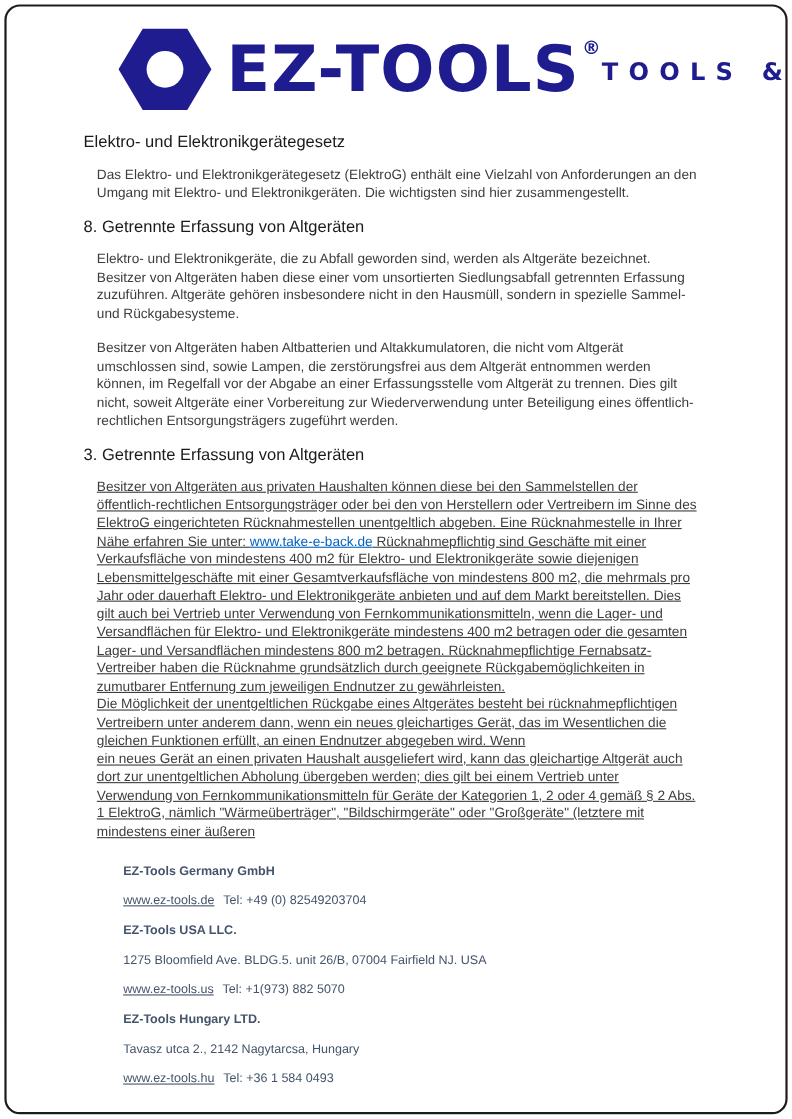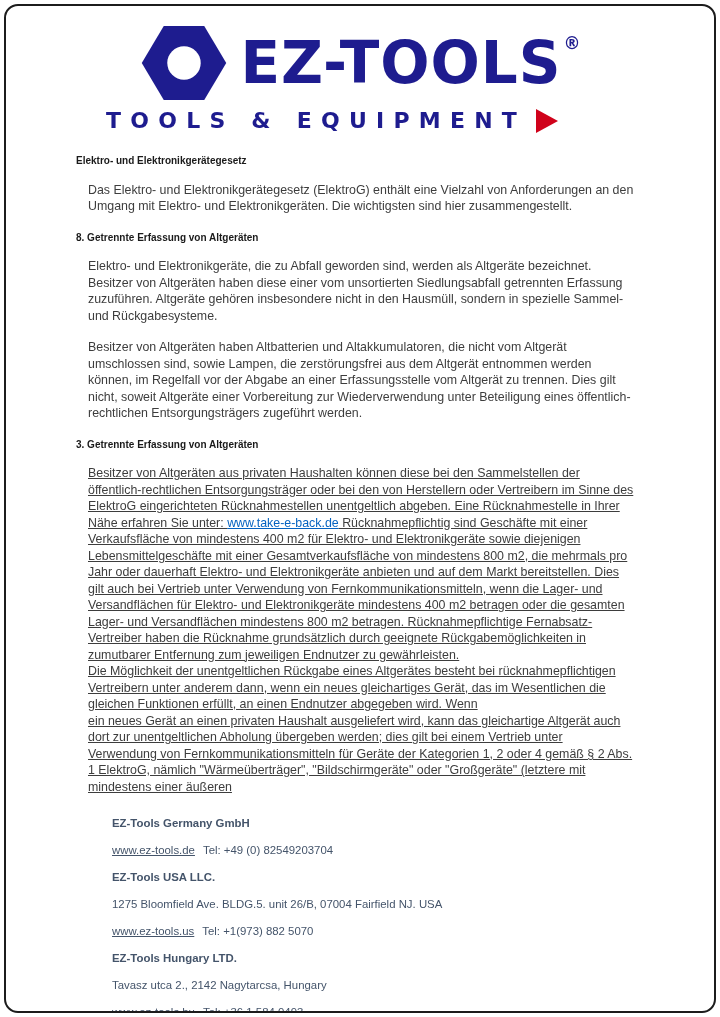--- a/index.html
+++ b/index.html
@@ -11,41 +11,41 @@
   }
   .page {
     margin: 4px; height: 1009px;
     border: 2px solid #1c1c1c; border-radius: 14px;
     background: #ffffff;
     padding: 16px 68px 0 70px;
     display: flex; flex-direction: column;
     overflow: hidden;
   }
   
-  .logo { width: 510px; margin: 2px auto 20px; display: flex; flex-direction: column; align-items: center; }
+  .logo { width: 510px; margin: 2px auto 20px; display: flex; flex-direction: row; align-items: center; }
   .logo-top { display: flex; align-items: center; gap: 12px; }
   .hex { width: 88px; height: 78px; flex: 0 0 auto; }
   .brand {
     font-family: "DejaVu Sans", sans-serif;
     font-weight: bold; font-size: 58px; line-height: 1;
     color: #1e1c8f; letter-spacing: 1px; white-space: nowrap;
   }
   .reg { font-size: 17px; font-weight: bold; color: #1e1c8f; vertical-align: 34px; margin-left: 2px; }
   .tagline-row { display: flex; align-items: center; margin-top: 6px; width: 100%; gap: 10px; }
   .tagline {
     font-family: "DejaVu Sans", sans-serif;
     font-weight: bold; font-size: 22px; color: #1e1c8f;
     letter-spacing: 0.42em; white-space: nowrap;
   }
   .red-tri { width: 0; height: 0; border-left: 22px solid #d0021b; border-top: 12px solid transparent; border-bottom: 12px solid transparent; }
   
   .doc { font-size: 12.4px; line-height: 16.5px; }
   .doc h1, .doc h2 {
-    font-size: 10px; line-height: 16.5px; margin: 0;
-    color: #1a1a1a; font-weight: bold;
+    font-size: 15px; line-height: 16.5px; margin: 0;
+    color: #1a1a1a; font-weight: normal;
   }
   .doc p { margin: 12px; color: #3d3d3d; }
   .section { margin-bottom: 15px; }
   .prewrap { white-space: pre-line; text-decoration: underline; }
   a.link { color: #0563c1; text-decoration: underline; cursor: pointer; }
   
   .contacts { margin-top: 6px; font-size: 11.4px; color: #44546a; }
   .contacts p { margin: 0 0 13px 0; line-height: 14px; padding-left: 36px; }
   .contact-company { font-weight: bold; color: #44546a; }
   a.contact-link { color: #44546a; text-decoration: underline; cursor: pointer; }

